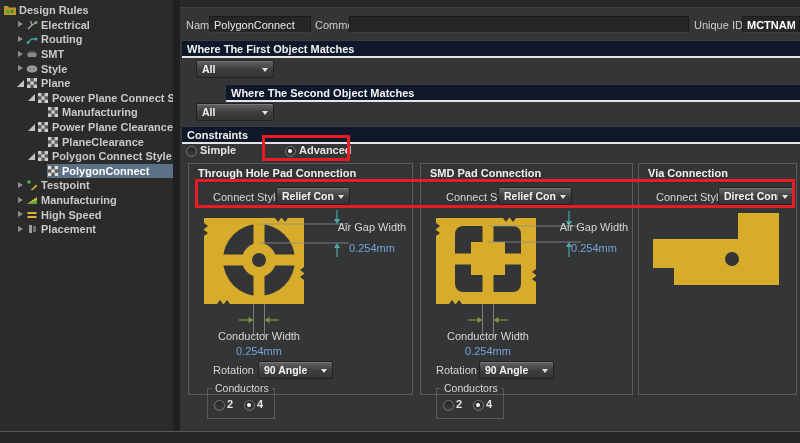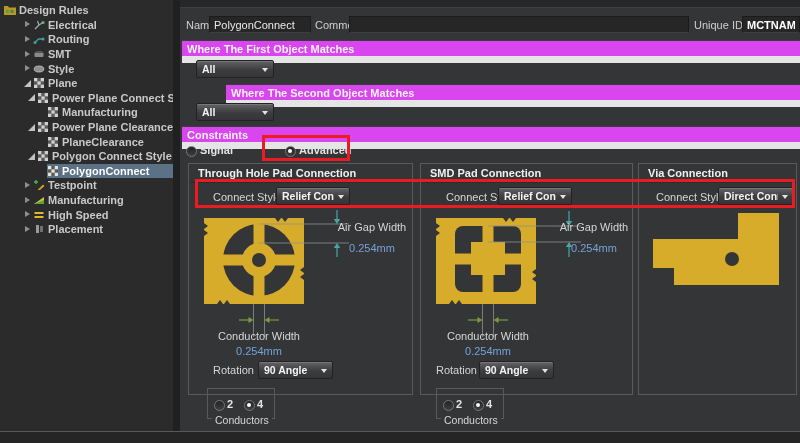--- a/index.html
+++ b/index.html
@@ -12,46 +12,46 @@
   .trow{display:flex;align-items:center;height:14.6px;white-space:nowrap;}
   .trow .inner{display:flex;align-items:center;flex:1;height:100%;}
   .trow .inner.sel{background:#5a7186;}
   .tlabel{font-size:11px;font-weight:700;color:#c9c9c9;margin-left:3px;}
   .sel .tlabel{color:#fff;}
   .exp{width:9px;height:9px;position:relative;flex:0 0 9px;margin-right:1px;}
   .exp.col::before{content:"";position:absolute;left:2px;top:1px;border-left:5px solid #8f8f8f;border-top:3.5px solid transparent;border-bottom:3.5px solid transparent;}
   .exp.open::before{content:"";position:absolute;left:1px;top:1px;border-bottom:7px solid #c2c2c2;border-left:7px solid transparent;}
   .ticon{width:12px;height:12px;flex:0 0 12px;}
   .ticon svg{display:block;}
-  .ind0{padding-left:4px;} .ind1{padding-left:23px;} .ind2{padding-left:27px;} .ind3{padding-left:47px;}
+  .ind0{padding-left:4px;} .ind1{padding-left:16px;} .ind2{padding-left:27px;} .ind3{padding-left:47px;}
 
   
   .main{position:absolute;left:180px;top:0;width:620px;height:431px;background:#343537;}
   .main-top{position:absolute;left:0;top:0;width:620px;height:7px;background:#272728;border-bottom:1px solid #404042;}
   .flabel{position:absolute;font-size:11px;color:#cfcfcf;}
   .field{position:absolute;height:15px;background:#262627;border:1px solid #1b1b1c;border-bottom-color:#3e3e40;color:#e9e9e9;font-family:"Liberation Sans",sans-serif;font-size:11px;padding:0 4px;outline:none;}
   .field.bold{font-weight:700;color:#fff;}
-  .secbar{position:absolute;left:2px;width:614px;height:15px;background:#d946ef;border-top:1px solid #3c3c3e;border-bottom:7px solid #e5e5e5;display:flex;align-items:center;padding-left:5px;font-size:11px;font-weight:700;color:#f2f2f2;}
+  .secbar{position:absolute;left:2px;width:614px;height:15px;background:#0f172a;border-top:1px solid #3c3c3e;border-bottom:2px solid #e5e5e5;display:flex;align-items:center;padding-left:5px;font-size:11px;font-weight:700;color:#f2f2f2;}
 
   .dd{position:absolute;height:16px;border-radius:2px;background:linear-gradient(#636365,#3d3d3f 55%,#353537);border:1px solid #222224;box-shadow:inset 0 1px 0 rgba(255,255,255,.14);display:flex;align-items:center;padding:0 5px;box-sizing:content-box;cursor:default;}
   .dd-text{flex:1;font-size:10.5px;font-weight:700;color:#f4f4f4;white-space:nowrap;overflow:hidden;}
   .dd-arrow{width:0;height:0;border:3.5px solid transparent;border-top:4.5px solid #e4e4e4;margin-left:4px;margin-top:4px;flex:0 0 auto;}
 
   .radio{position:absolute;width:9px;height:9px;border-radius:50%;background:linear-gradient(#232324,#3f3f41);border:1px solid #767678;}
   .radio.on::after{content:"";position:absolute;left:2px;top:2px;width:4px;height:4px;border-radius:50%;background:#fff;}
   .rlabel{position:absolute;font-size:11px;font-weight:700;color:#e4e4e4;}
 
   .gpanel{position:absolute;top:163px;height:232px;background:#343537;border:1px solid #5a5a5c;box-sizing:border-box;}
   .ptitle{position:absolute;left:9px;top:3px;font-size:11px;font-weight:700;color:#efefef;white-space:nowrap;}
   .phead{position:absolute;left:0;right:0;top:18px;border-top:1px solid #2c2c2e;}
   .small{font-size:11px;color:#d6d6d6;position:absolute;white-space:nowrap;}
   .val{font-size:11px;color:#74a2da;position:absolute;white-space:nowrap;}
   .ctr{text-align:center;}
   .fsbox{position:absolute;border:1px solid #5a5a5c;}
-  .fslegend{position:absolute;top:-7px;left:4px;background:#343537;padding:0 3px;font-size:10.5px;color:#d6d6d6;margin-top:32px;}
+  .fslegend{position:absolute;top:-7px;left:4px;background:#343537;padding:0 3px;font-size:10.5px;color:#d6d6d6;}
 
   .redbox{position:absolute;border:3px solid #ea1b22;box-sizing:border-box;z-index:10;pointer-events:none;}
 
   .bottom{position:absolute;left:0;top:431px;width:800px;height:12px;background:#252526;border-top:1px solid #58585a;}
   svg{overflow:visible;}
 </style>
 </head>
 <body>
 
 <div class="app">
@@ -279,21 +279,21 @@
     </div>
 
     <div class="secbar" style="top:84px;margin-left:44px;">Where The Second Object Matches</div>
     <div class="dd" style="left:16px;top:103px;width:66px;">
       <span class="dd-text">All</span>
       <span class="dd-arrow"></span>
     </div>
 
     <div class="secbar" style="top:126px;">Constraints</div>
     <span class="radio" style="left:6px;top:146px;"></span>
-    <span class="rlabel" style="left:20px;top:144px;">Signal</span>
+    <span class="rlabel" style="left:20px;top:144px;">Simple</span>
     <span class="radio on" style="left:105px;top:146px;"></span>
     <span class="rlabel" style="left:119px;top:144px;">Advanced</span>
 
     <div class="gpanel" style="left:8px;width:225px;">
       <div class="ptitle">Through Hole Pad Connection</div>
       <div class="phead"></div>
       <div class="small" style="left:24px;top:27px;">Connect Style</div>
       <div class="dd" style="left:87px;top:23px;width:62px;">
         <span class="dd-text">Relief Connect</span>
         <span class="dd-arrow"></span>

